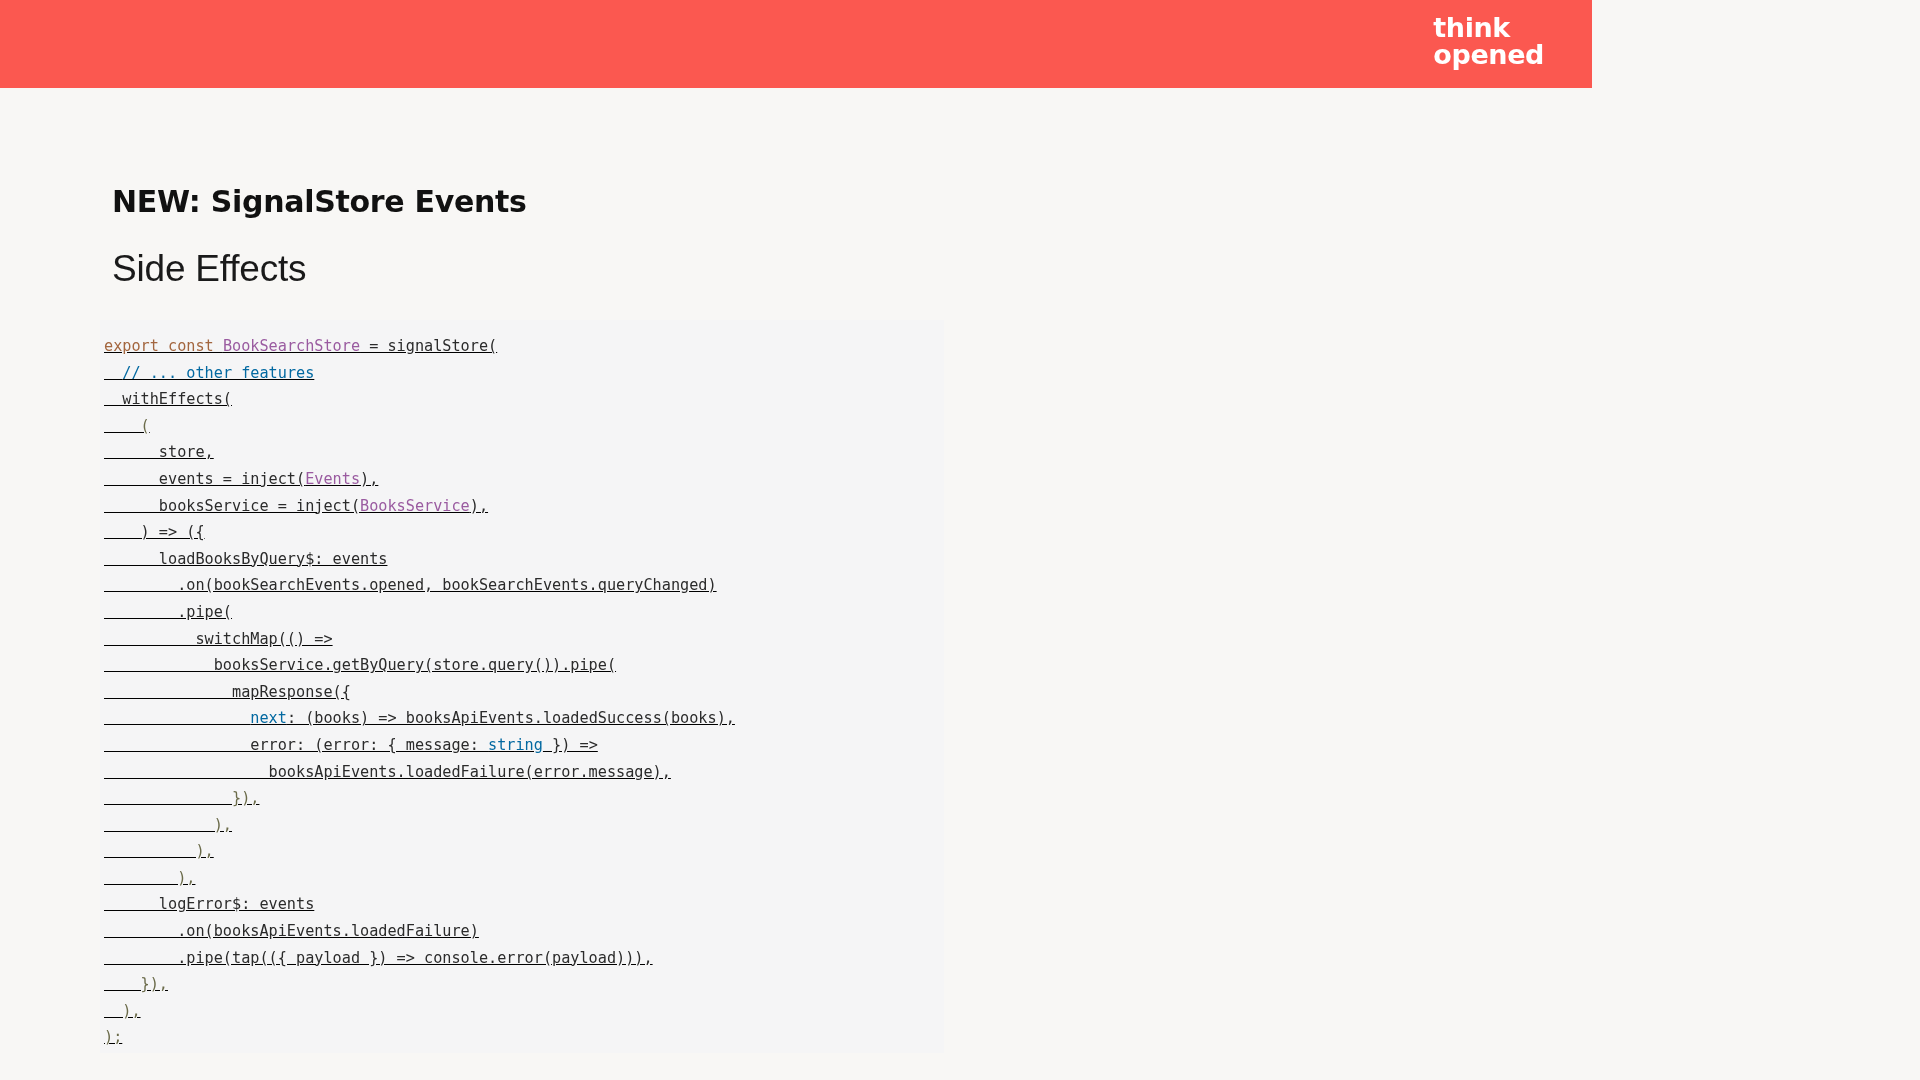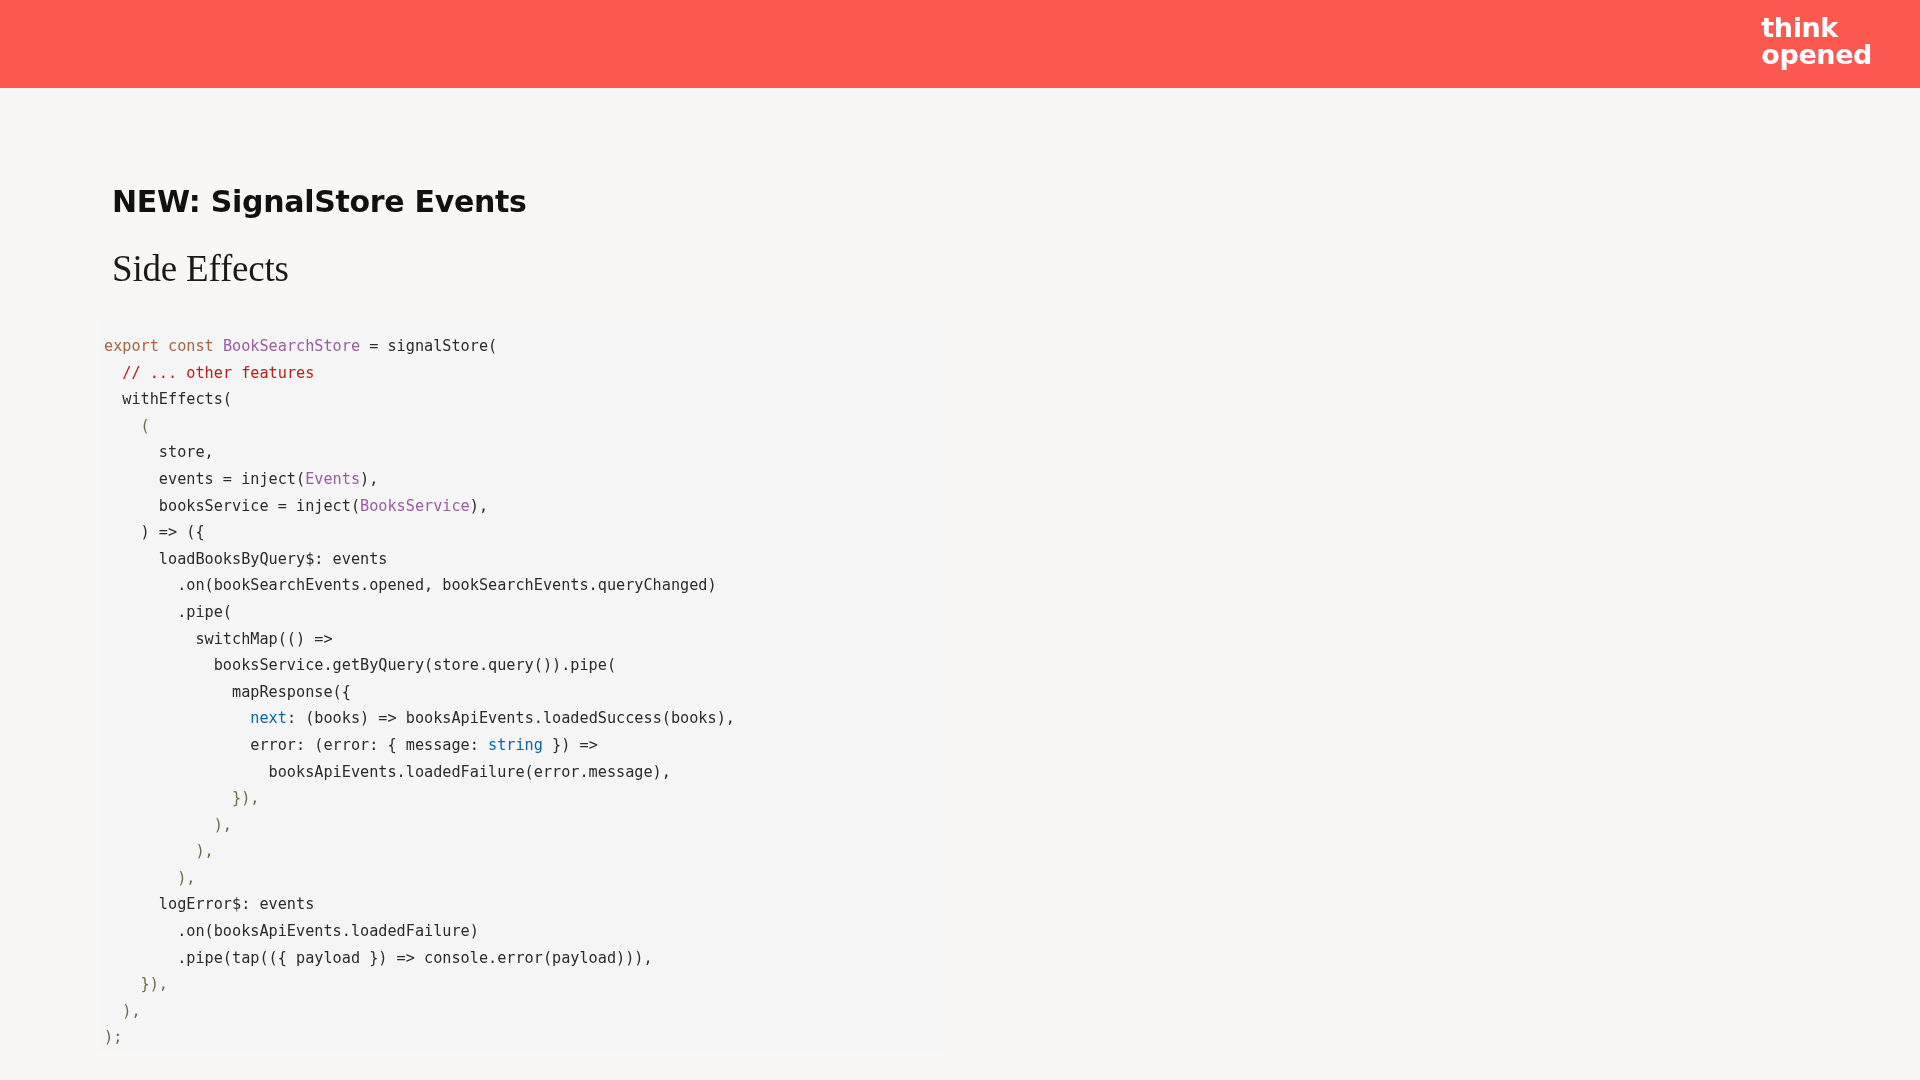--- a/index.html
+++ b/index.html
@@ -13,21 +13,21 @@
     font-family: "Liberation Sans", sans-serif;
     overflow: hidden;
     position: relative;
   }
 
   
   #header-bar {
     position: absolute;
     left: 0;
     top: 0;
-    width: 1920px;
+    width: 1592px;
     height: 88px;
     background: #fb5850;
   }
   #brand-logo {
     position: absolute;
     right: 48px;
     top: 14px;
     text-align: left;
     color: #ffffff;
     font-family: "DejaVu Sans", sans-serif;
@@ -48,56 +48,57 @@
     font-size: 30px;
     line-height: 48px;
     color: #111111;
     letter-spacing: -0.3px;
     white-space: nowrap;
   }
   #page-subtitle {
     position: absolute;
     left: 112px;
     top: 247px;
-    font-family: Liberation Serif, serif;
+    font-family: Liberation Sans, sans-serif;
     font-weight: normal;
     font-size: 37px;
     line-height: 44px;
     color: #1a1a1a;
     letter-spacing: -0.2px;
     white-space: nowrap;
   }
 
   
   #code-block {
     position: absolute;
     left: 100px;
     top: 320px;
     width: 844px;
     height: 733px;
     background: #f5f5f6;
     box-sizing: border-box;
     padding: 13px 0 0 0;
     overflow: hidden;
+    text-decoration: underline;
   }
   #code-content {
     font-family: "DejaVu Sans Mono", monospace;
     font-size: 15.2px;
     line-height: 26.6px;
     color: #2b2b2b;
     white-space: pre;
     padding-left: 4px;
   }
   .code-line {
     white-space: pre;
     min-height: 26.6px;
   }
   .tok-kw      { color: #a3663f; }
   .tok-type    { color: #9a5ba0; }
-  .tok-comment { color: #b91c1c; margin-top: 27px; }
+  .tok-comment { color: #0369a1; margin-top: 27px; }
   .tok-prop    { color: #0369a1; }
   .tok-plain   { color: #2b2b2b; }
   .tok-punct   { color: #6b6b4a; }
 </style>
 </head>
 <body>
 
 <div id="header-bar">
   <div id="brand-logo">
     <span class="logo-line">think</span>

